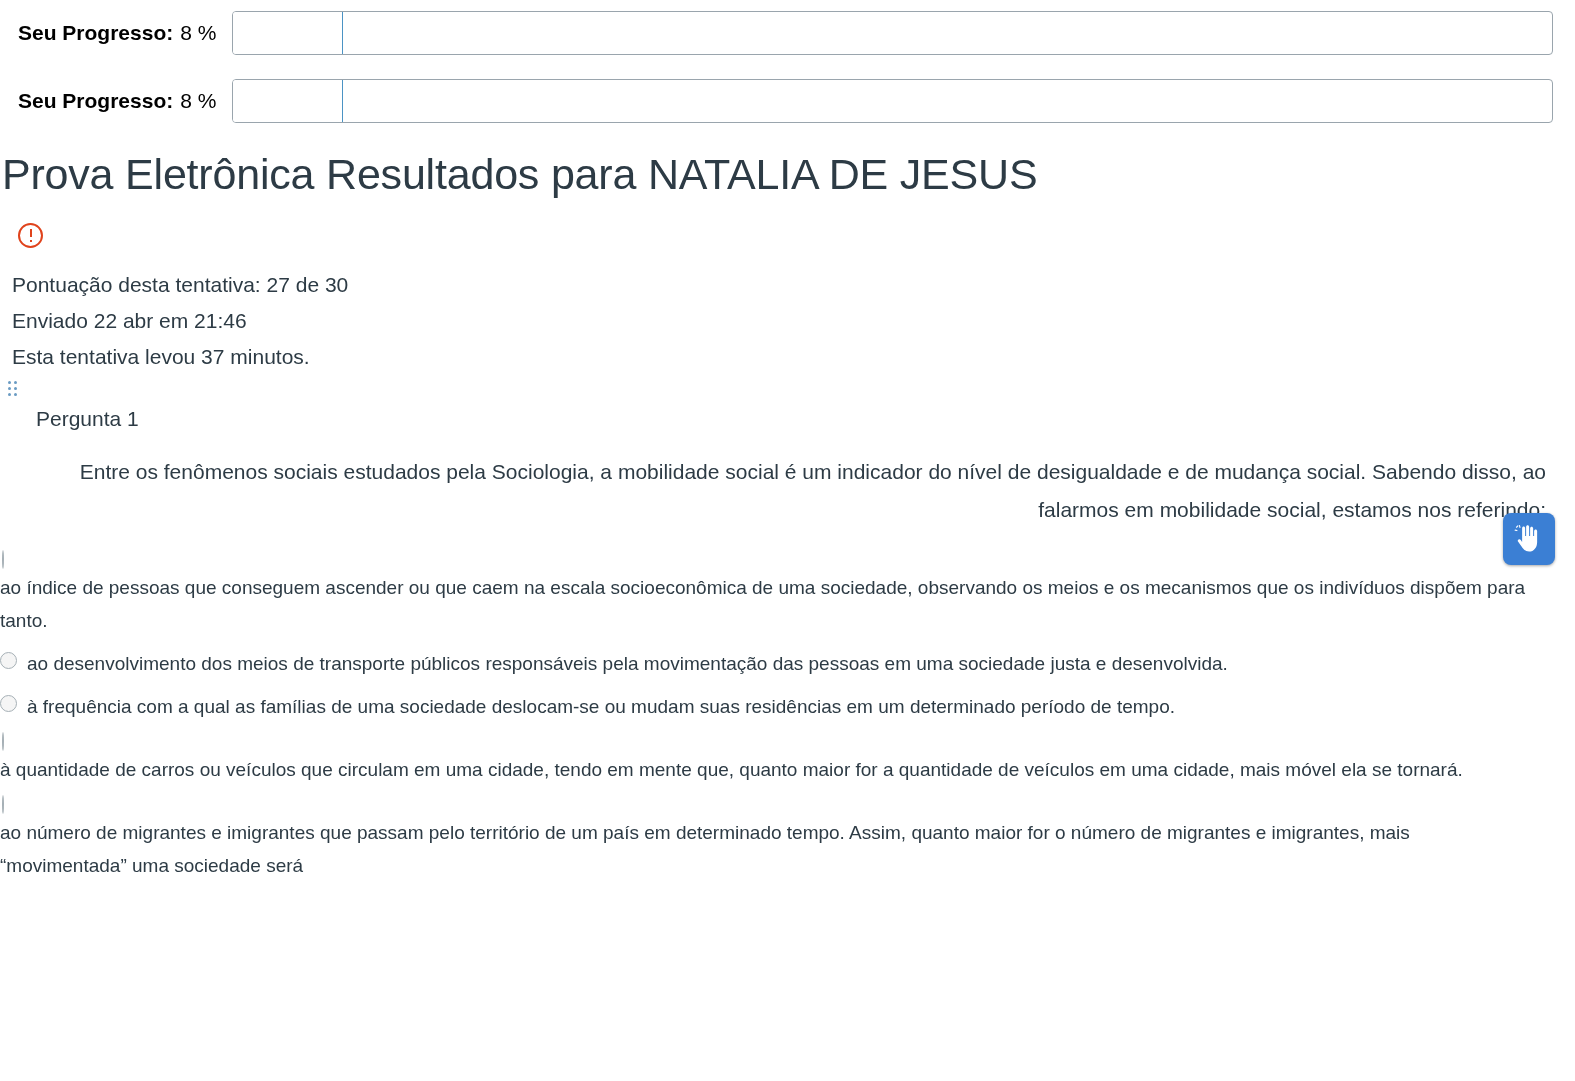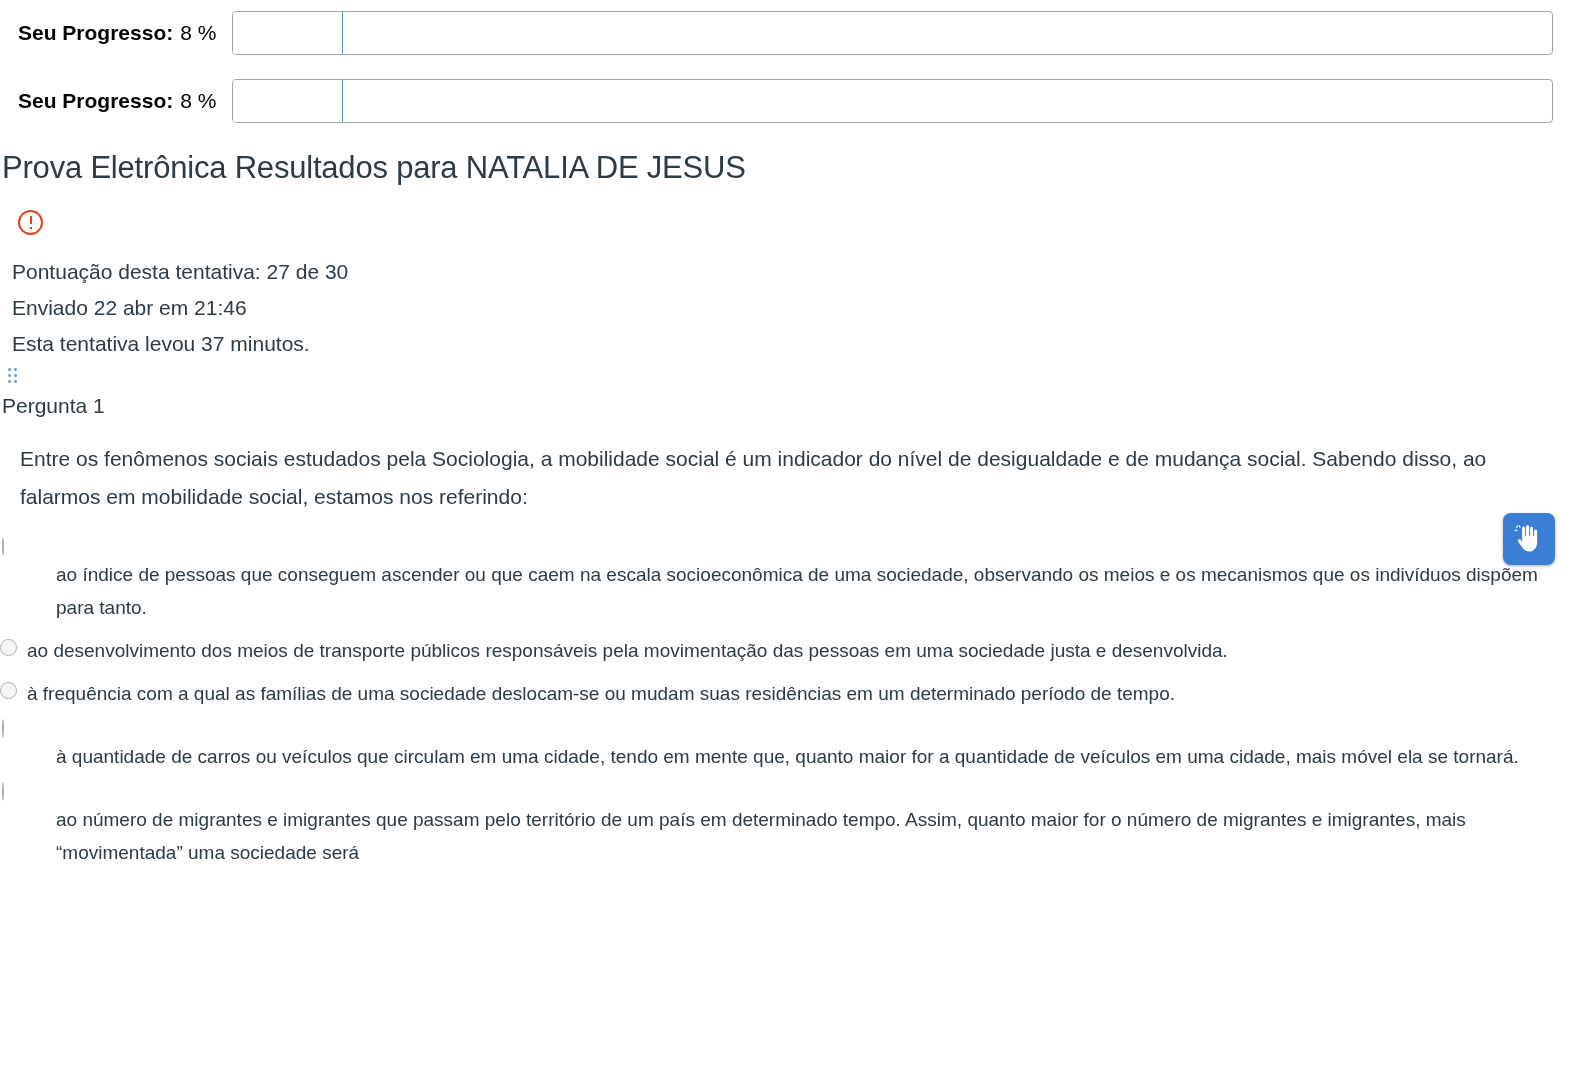--- a/index.html
+++ b/index.html
@@ -57,21 +57,21 @@
     left: 0;
     top: 0;
     bottom: 0;
     background: #ffffff;
     border-right: 1px solid #4b93c4;
     box-sizing: border-box;
   }
 
   
   .page-title {
-    font-size: 31px;
+    font-size: 43px;
     font-weight: normal;
     color: #2d3b45;
     letter-spacing: -0.2px;
     margin: 26px 0 0 0;
     padding-left: 2px;
     line-height: 1.15;
   }
 
   
   .alert-row {
@@ -136,38 +136,40 @@
     height: 3px;
     background: #6a9bc3;
     border-radius: 50%;
     display: block;
   }
 
   
   .question-meta {
     padding-left: 2px;
     margin-top: 4px;
+    margin-left: 34px;
   }
   .question-name {
     font-size: 21px;
     line-height: 36px;
     color: #2d3b45;
   }
   .question-points {
     font-size: 21px;
     line-height: 36px;
     color: #2d3b45;
   }
   .question-text {
     font-size: 21px;
     line-height: 38px;
     color: #2d3b45;
-    padding-left: 20px;
+    padding-left: 6px;
     margin-top: 16px;
     max-width: 1540px;
+    text-align: right;
   }
 
   
   .answers { margin-top: 22px; }
   .answer {
     display: flex;
     align-items: flex-start;
     margin-bottom: 10px;
   }
   .radio {
@@ -185,24 +187,23 @@
     font-size: 19px;
     line-height: 33px;
     color: #2d3b45;
     margin-left: 10px;
     max-width: 1540px;
   }
   
   .answer.block { display: block; }
   .answer.block .radio { margin-left: 2px; }
   .answer.block .answer-text {
-    margin-left: 16px;
+    margin-left: 0;
     margin-top: 2px;
     display: block;
-    padding-left: 40px;
   }
 
   
   .a11y-button {
     position: absolute;
     right: 20px;
     top: 513px;
     width: 52px;
     height: 52px;
     background: #3b7fd4;

